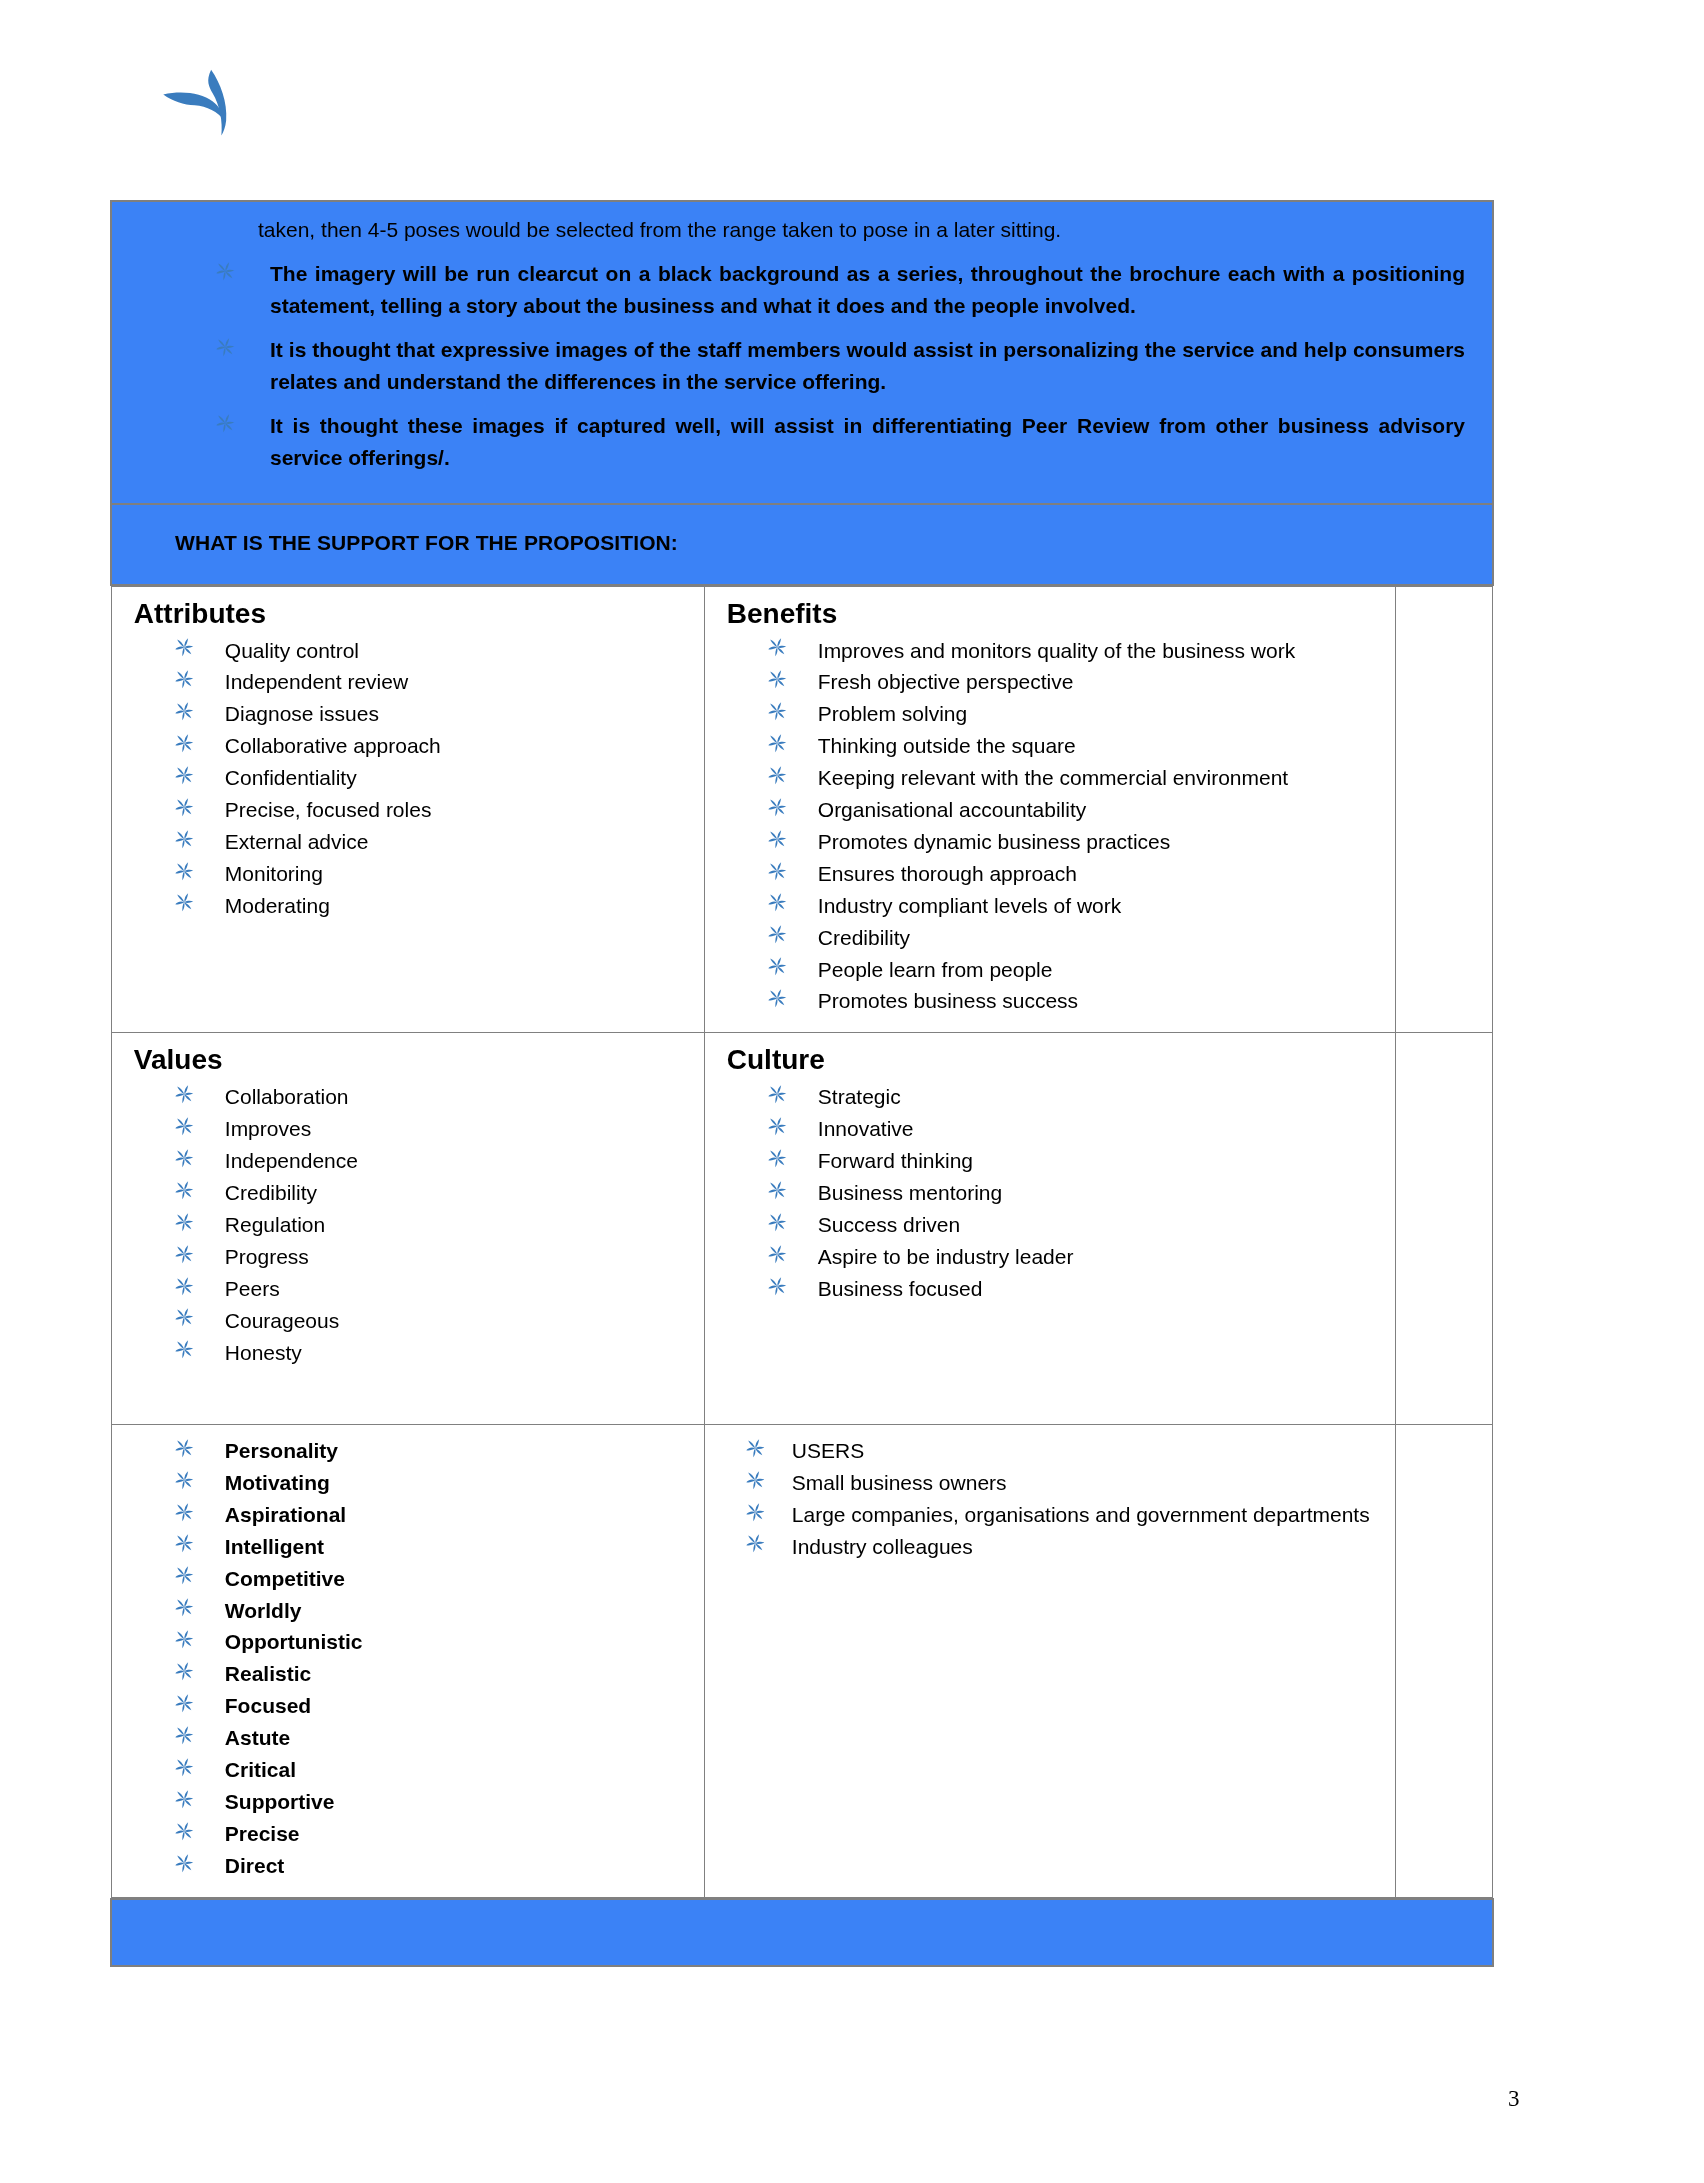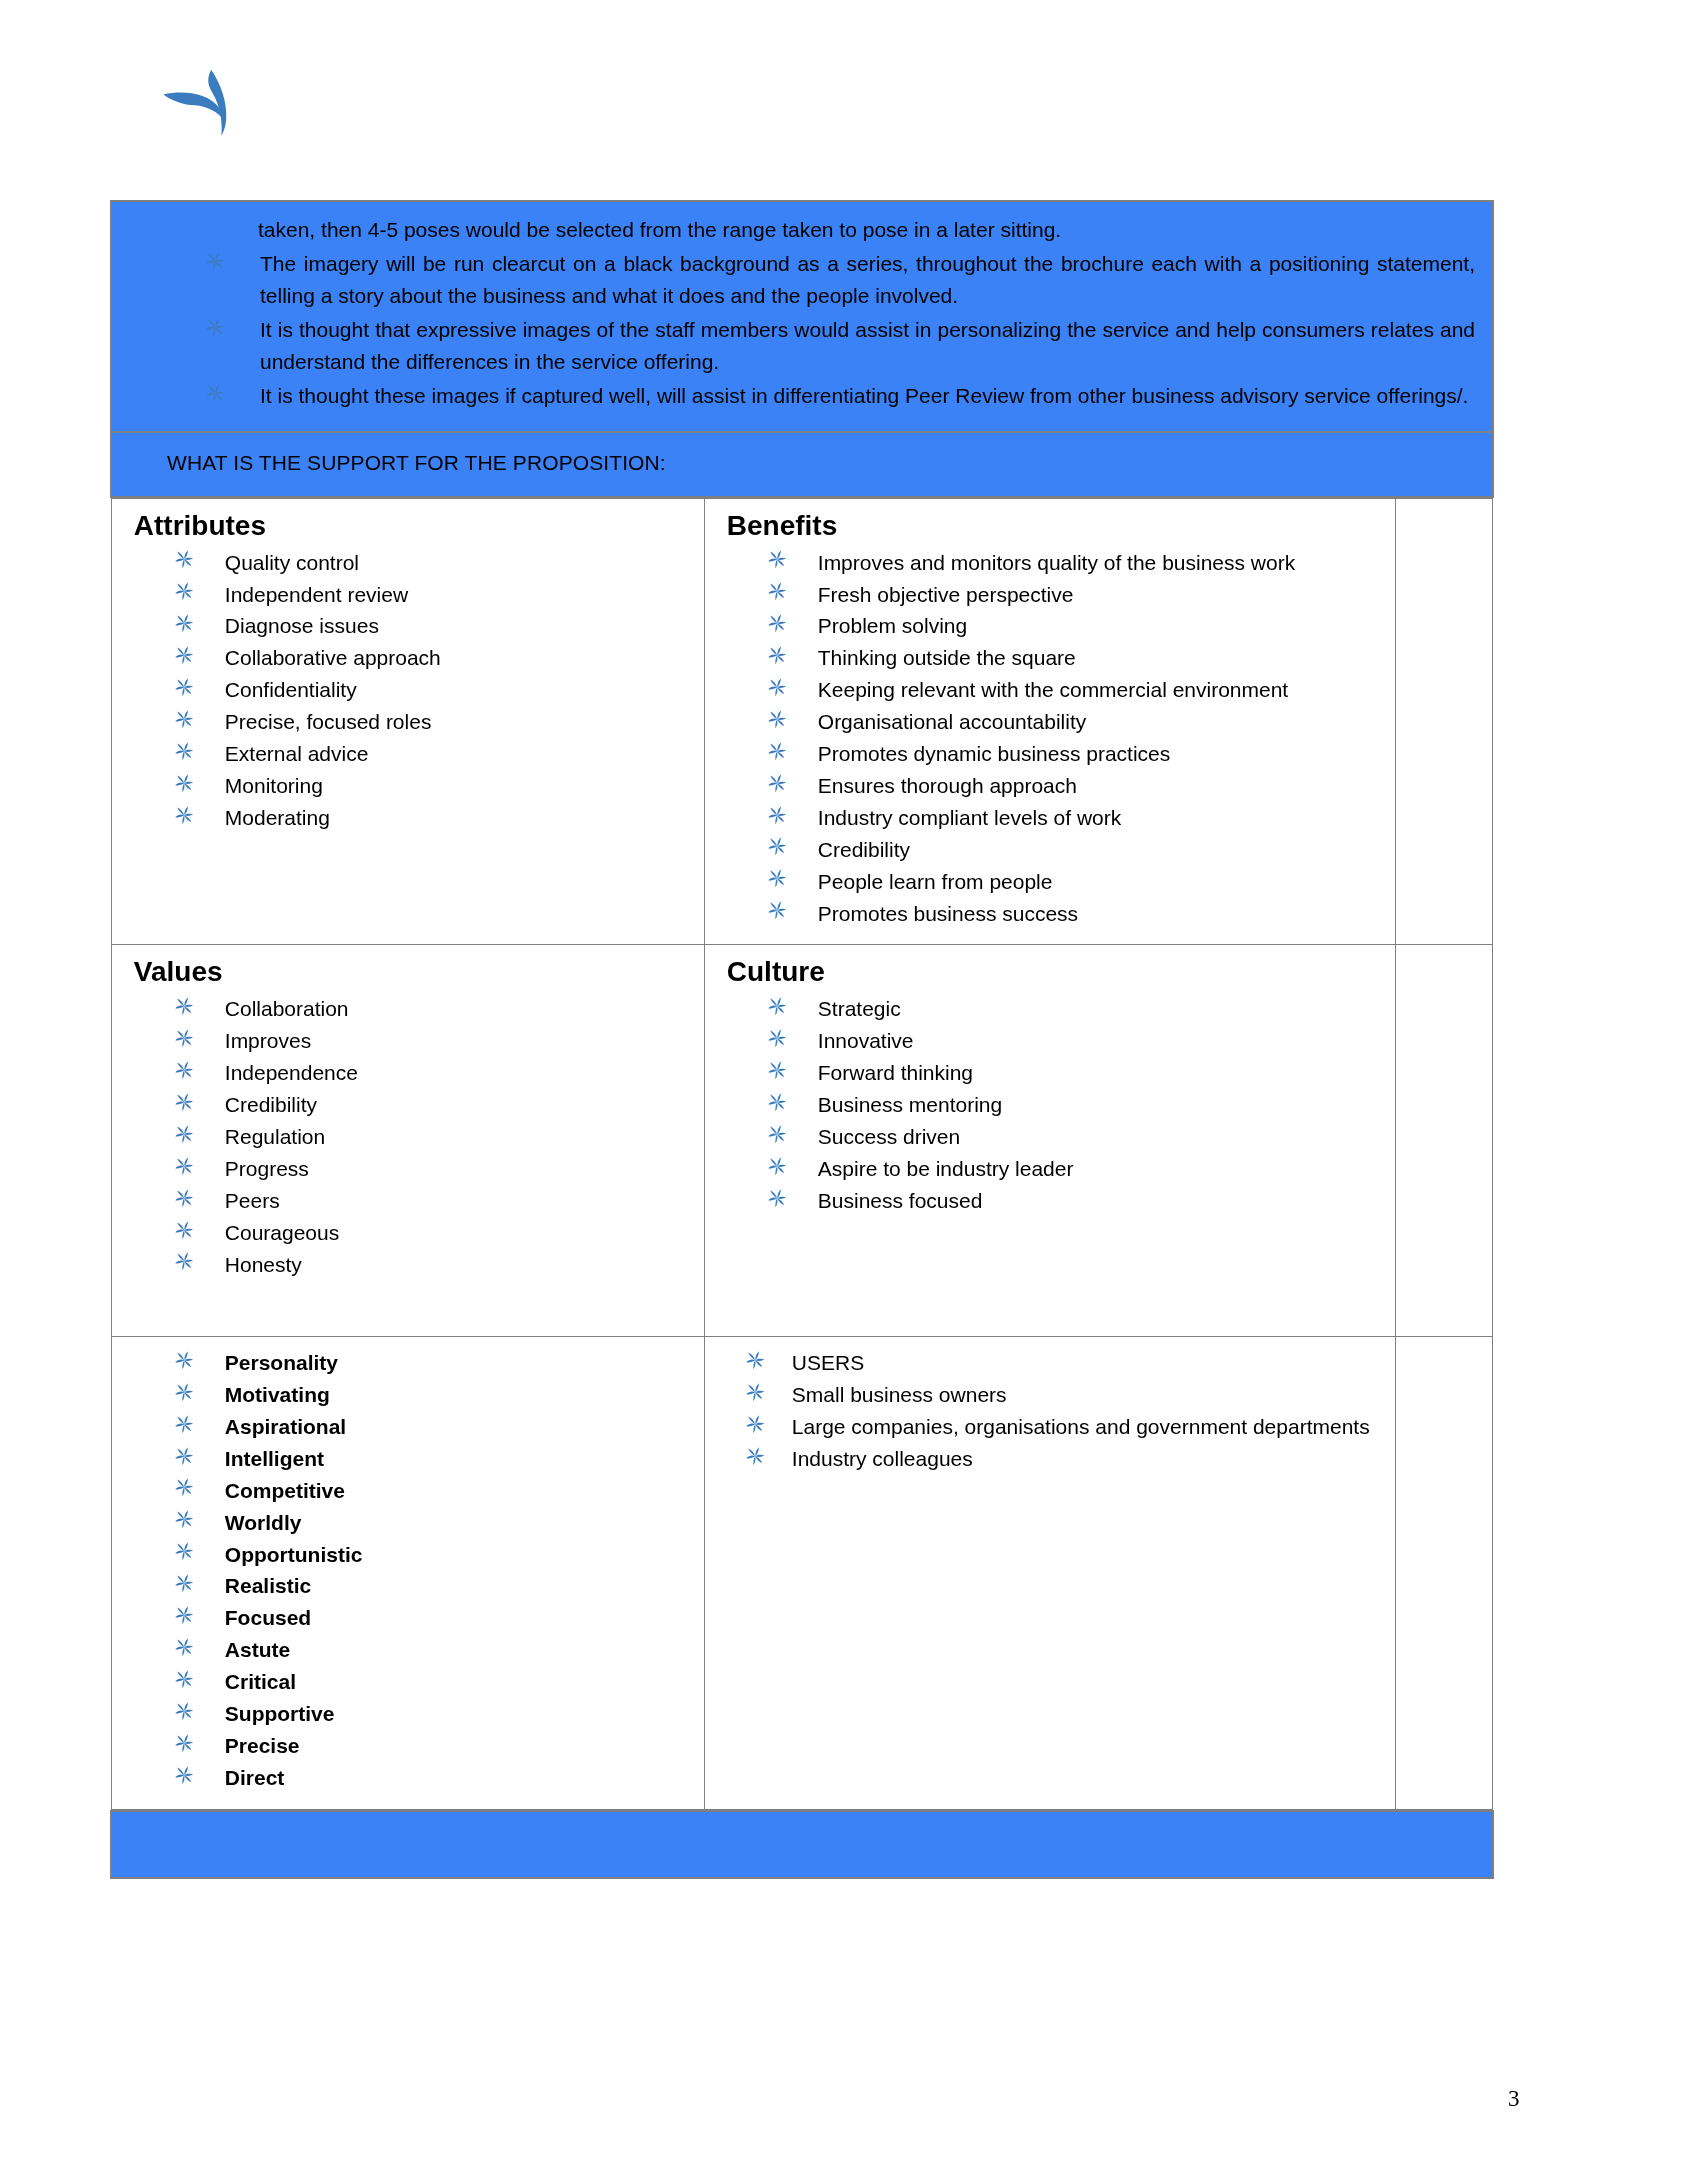--- a/index.html
+++ b/index.html
@@ -58,34 +58,35 @@
     list-style: none;
     margin: 0;
     padding: 0;
   }
   ul.intro-list > li {
     position: relative;
     font-size: 21px;
     line-height: 1.52;
     padding-left: 131px;
     text-align: justify;
-    margin: 2px;
+    margin: 12px;
+    font-weight: bold;
   }
   ul.intro-list > li > .bullet {
     position: absolute;
     left: 76px;
     top: 2.7px;
   }
 
   
   .section-head-cell { padding: 17.7px 15px 20.5px 15px; }
   .section-head {
     font-size: 21px;
-    font-weight: normal;
-    margin: 0;
+    font-weight: bold;
+    margin: 8px;
     padding-left: 40px;
     letter-spacing: 0.1px;
   }
 
   
   .support-wrap-cell { padding: 0; border: none !important; }
   table.support {
     width: 100%;
     border-collapse: collapse;
     table-layout: fixed;

